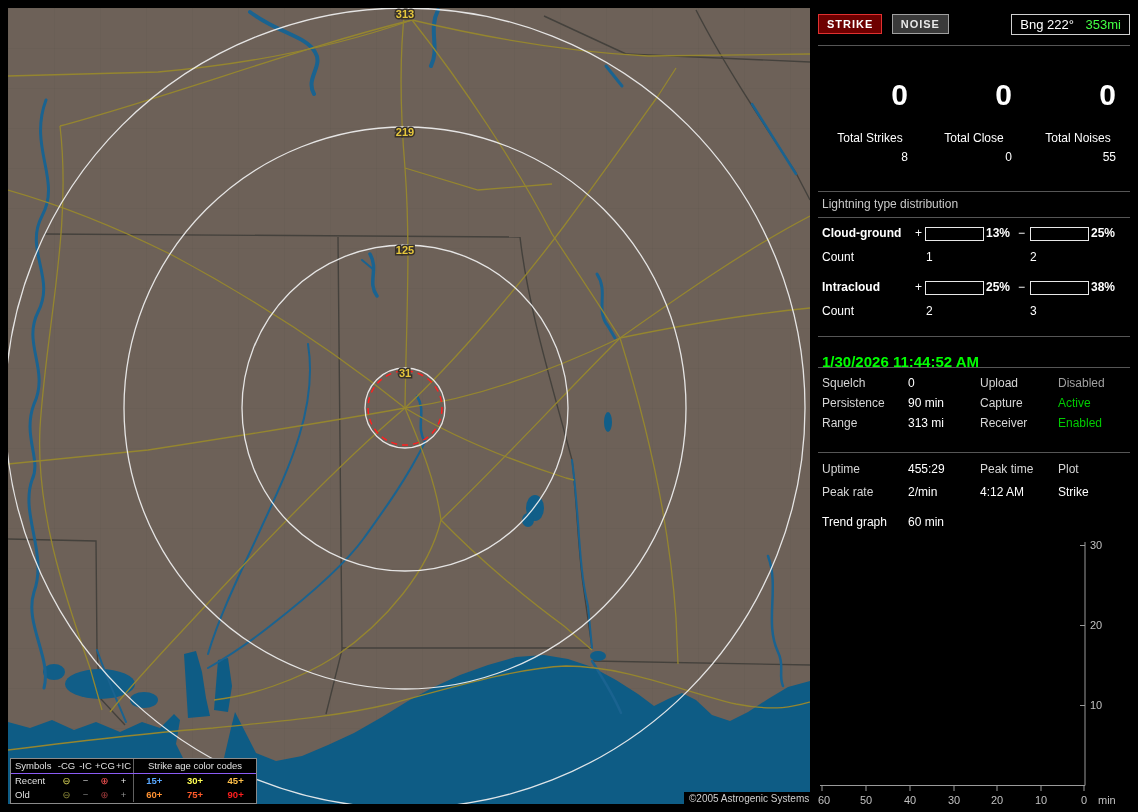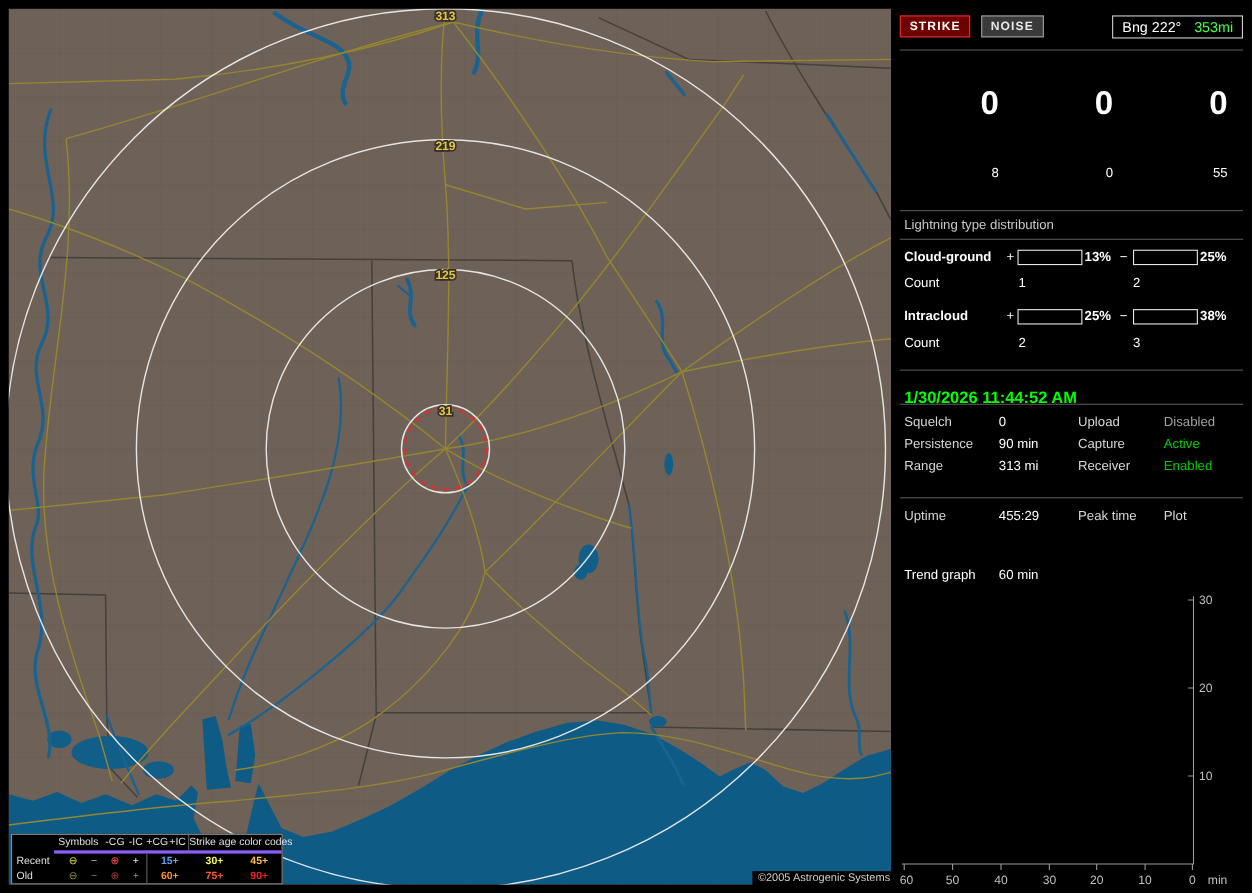--- a/index.html
+++ b/index.html
@@ -18,21 +18,21 @@
     font-size:10px;padding:1px 5px;white-space:nowrap;
   }
 
   
   .legend{
     position:absolute;left:2px;top:750px;width:247px;height:46px;
     background:#000;border:1px solid #8a8a8a;box-sizing:border-box;
     font-size:9.5px;color:#e0e0e0;line-height:14px;
   }
   .lg-row{display:grid;grid-template-columns:46px 19px 19px 19px 19px 1fr;height:14px;align-items:center;}
-  .lg-head{border-bottom:3px solid #8b5cf6;margin-left:38px;}
+  .lg-head{border-bottom:1px solid #8b5cf6;}
   .lg-name{padding-left:4px;white-space:nowrap;}
   .lg-s{text-align:center;white-space:nowrap;}
   .lg-ages{display:flex;justify-content:space-around;border-left:1px solid #606060;height:14px;align-items:center;}
   .lg-agehead{text-align:center;border-left:1px solid #606060;white-space:nowrap;}
   .lg-agecell{font-weight:bold;}
 
   
   .panel{position:absolute;left:818px;top:0;width:312px;height:812px;font-size:12px;}
   .sep{position:absolute;left:0;width:312px;height:1px;background:#565656;}
 
@@ -231,20 +231,25 @@
 
     <div class="sep" style="top:45px"></div>
 
 
     <div class="cols3" style="top:80px">
       <span class="col num bigzero">0</span>
       <span class="col num bigzero">0</span>
       <span class="col num bigzero">0</span>
     </div>
 
+    <div class="cols3" style="top:131px">
+      <span class="col">Total Strikes</span>
+      <span class="col">Total Close</span>
+      <span class="col">Total Noises</span>
+    </div>
 
     <div class="cols3" style="top:150px">
       <span class="col num">8</span>
       <span class="col num">0</span>
       <span class="col num">55</span>
     </div>
 
     <div class="sep" style="top:191px"></div>
     <div class="dist-title" style="top:197px">Lightning type distribution</div>
     <div class="sep" style="top:217px"></div>
@@ -303,20 +308,26 @@
     </div>
 
     <div class="sep" style="top:452px"></div>
 
     <div class="kv-row" style="top:462px">
       <span class="l1">Uptime</span>
       <span class="v1">455:29</span>
       <span class="l2">Peak time</span>
       <span class="v2" style="color:#d6d6d6">Plot</span>
     </div>
+    <div class="kv-row" style="top:485px">
+      <span class="l1">Peak rate</span>
+      <span class="v1">2/min</span>
+      <span class="l2" style="color:#fff">4:12 AM</span>
+      <span class="v2">Strike</span>
+    </div>
 
     <div class="kv-row" style="top:515px">
       <span class="l1" style="color:#fff">Trend graph</span>
       <span class="v1">60 min</span>
     </div>
 
     <svg class="p-graph" width="312" height="276" viewBox="0 0 312 276">
       <g stroke="#9a9a9a" stroke-width="1" fill="none">
         <path d="M267,6 L267,249.5 L2,249.5"></path>
         <path d="M262,9.5 H267 M262,89.5 H267 M262,169.5 H267"></path>

